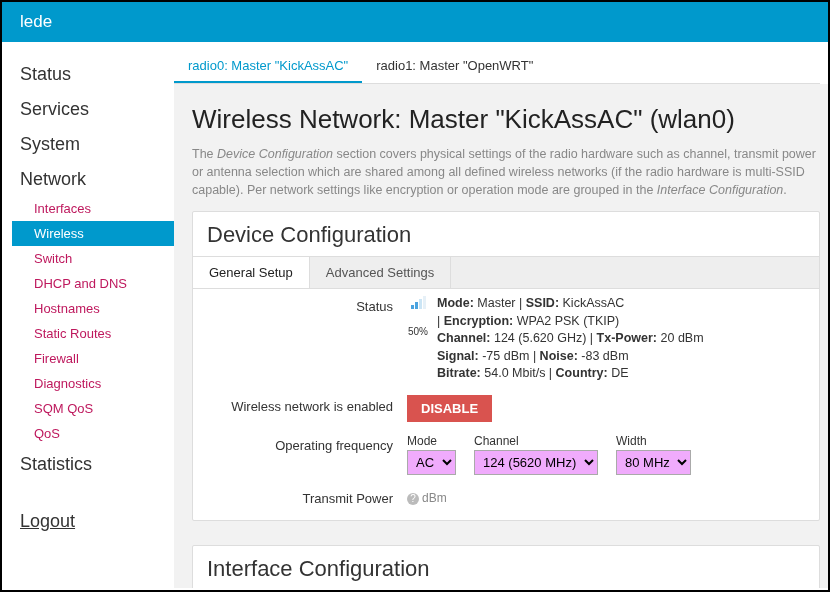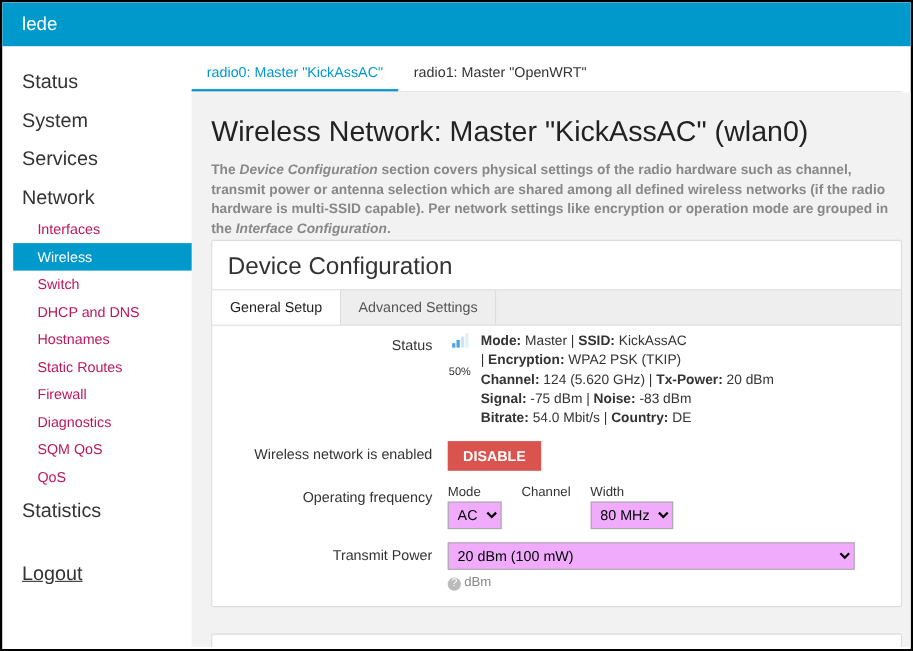--- a/index.html
+++ b/index.html
@@ -10,21 +10,21 @@
   .nav-cat { font-size: 18px; font-weight: 400; color: #333; padding: 8px 0 6px 8px; cursor: pointer; }
   .nav-sub { font-size: 13px; color: #be185d; padding: 5px 0 5px 22px; cursor: pointer; }
   .nav-sub.active { background: #09c; color: #fff; margin-right: -8px; }
   .logout { margin-top: 22px; text-decoration: underline; }
   .content { flex: 1; padding: 8px 0 0 0; overflow: hidden; }
   .radio-tabs { display: flex; border-bottom: 1px solid #ddd; margin-right: 8px; }
   .radio-tab { font-size: 13px; padding: 8px 14px; cursor: pointer; color: #333; }
   .radio-tab.active { color: #09c; border-bottom: 2px solid #09c; }
   .page-wrap { background: #f2f2f2; padding: 18px 0 0 18px; margin-top: 0; }
   h1.title { font-size: 26px; font-weight: 400; color: #222; margin: 2px 0 10px 0; }
-  .desc { font-size: 12.5px; color: #888; line-height: 1.45; margin-bottom: 0; max-width: 630px; font-weight: bold; }
+  .desc { font-size: 12.5px; color: #888; line-height: 1.45; margin-bottom: 12px; max-width: 630px; }
   .desc em { font-style: italic; }
   .section { background: #fff; border: 1px solid #ddd; border-radius: 2px; padding: 0; margin: 0 8px 24px 0; }
   .section-title { font-size: 22px; font-weight: 400; padding: 10px 14px 8px 14px; }
   .inner-tabs { display: flex; background: #eee; border-top: 1px solid #ddd; border-bottom: 1px solid #ddd; }
   .inner-tab { padding: 8px 16px; font-size: 13px; cursor: pointer; color: #555; border-right: 1px solid #ddd; }
   .inner-tab.active { background: #fff; color: #222; }
   .field-row { display: flex; padding: 6px 14px; align-items: flex-start; font-size: 13px; }
   .field-label { width: 200px; text-align: right; padding-right: 14px; padding-top: 4px; color: #333; }
   .field-value { flex: 1; }
   .status-block { display: flex; align-items: flex-start; gap: 6px; }
@@ -48,22 +48,22 @@
 </head>
 <body>
 
 <div class="header">
   <span>lede</span>
 </div>
 
 <div class="main">
   <div class="sidebar">
     <div class="nav-cat">Status</div>
+    <div class="nav-cat">Services</div>
     <div class="nav-cat">System</div>
-    <div class="nav-cat">Services</div>
     <div class="nav-cat">Network</div>
     <div class="nav-sub">Interfaces</div>
     <div class="nav-sub active">Wireless</div>
     <div class="nav-sub">Switch</div>
     <div class="nav-sub">DHCP and DNS</div>
     <div class="nav-sub">Hostnames</div>
     <div class="nav-sub">Static Routes</div>
     <div class="nav-sub">Firewall</div>
     <div class="nav-sub">Diagnostics</div>
     <div class="nav-sub">SQM QoS</div>
@@ -122,32 +122,32 @@
 
         <div class="field-row">
           <div class="field-label">Operating frequency</div>
           <div class="field-value freq-group">
             <div class="freq-col">
               <label>Mode</label>
               <select><option>AC</option></select>
             </div>
             <div class="freq-col">
               <label>Channel</label>
+              <select><option>124 (5620 MHz)</option></select>
             </div>
             <div class="freq-col">
               <label>Width</label>
               <select><option>80 MHz</option></select>
             </div>
           </div>
         </div>
 
         <div class="field-row">
           <div class="field-label">Transmit Power</div>
           <div class="field-value">
-            <select class="tx-select"><option>20 dBm (100 mW)</option></select>
             <div class="help"><span class="qicon">?</span><span>dBm</span></div>
           </div>
         </div>
         <div style="height:8px"></div>
       </div>
 
       <div class="section">
         <div class="section-title">Interface Configuration</div>
 
       </div>

